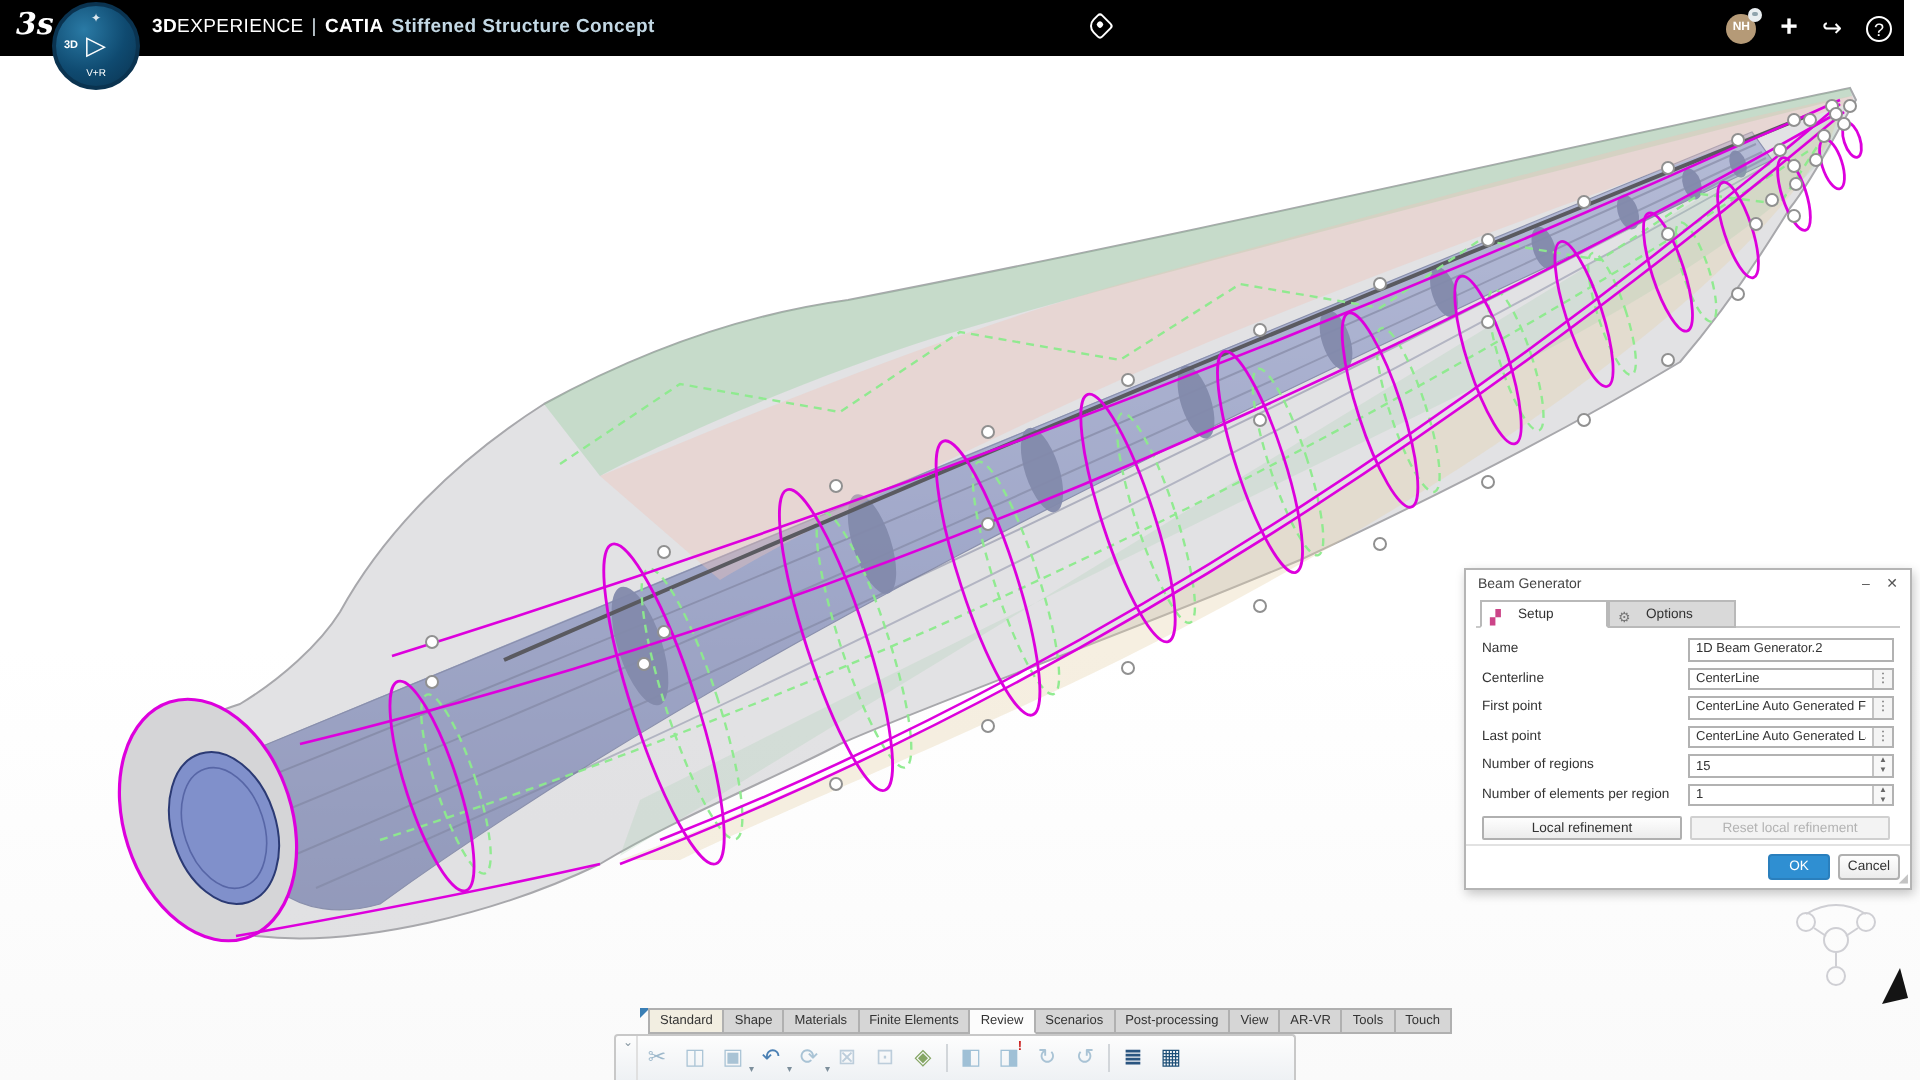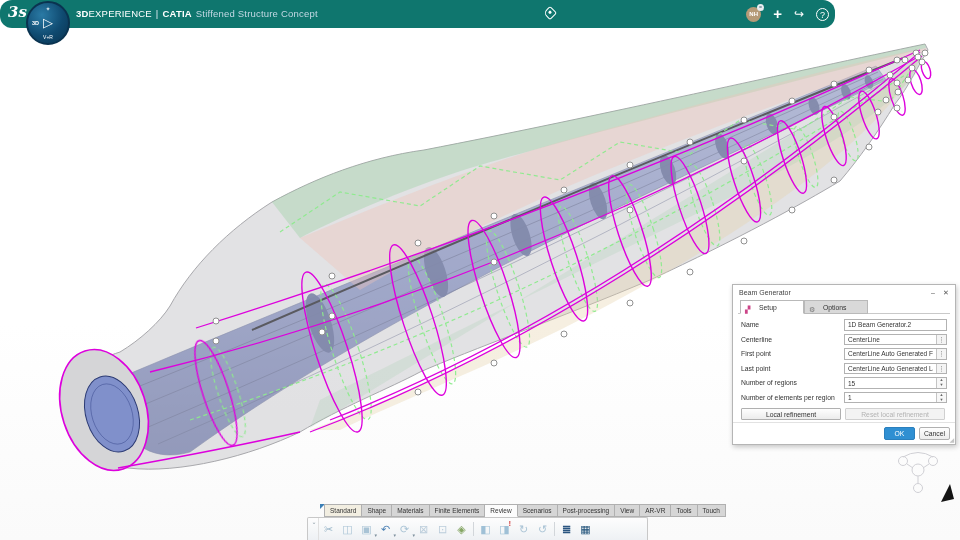--- a/index.html
+++ b/index.html
@@ -1,31 +1,31 @@
 <!DOCTYPE html>
 <html><head>
 <meta charset="utf-8">
 <style>
   * { margin:0; padding:0; box-sizing:border-box; }
   html,body { width:960px; height:540px; overflow:hidden; }
   body { position:relative; font-family:"Liberation Sans", sans-serif; background:#ffffff; }
 
   
-  .topbar { position:absolute; left:0; top:0; width:835px; height:28px; background:#0f766e; z-index:5;border-radius:12px; }
+  .topbar { position:absolute; left:0; top:0; width:952px; height:28px; background:#000000; z-index:5; }
   .logo { position:absolute; left:8px; top:3px; color:#fff; font-family:"DejaVu Serif", serif; font-style:italic; font-weight:bold; font-size:15px; }
   .compass { position:absolute; left:26px; top:1px; width:44px; height:44px; border-radius:50%;
              background:radial-gradient(circle at 35% 30%, #2a7aa5 0%, #0f4a70 55%, #0a3350 100%);
              border:2px solid #0a3350; z-index:6; color:#fff; }
   .compass .play { position:absolute; left:0; right:0; top:12px; text-align:center; font-size:13px; }
   .compass .c-w { position:absolute; left:4px; top:17px; font-size:5.5px; font-weight:bold; }
   .compass .c-s { position:absolute; left:0; right:0; bottom:3px; text-align:center; font-size:5px; }
   .compass .c-n { position:absolute; left:0; right:0; top:2px; text-align:center; font-size:6px; opacity:.85; }
   .apptitle { position:absolute; left:76px; top:8px; color:#fff; font-size:9.5px; letter-spacing:.2px; white-space:nowrap; }
   .apptitle .b { font-weight:bold; }
-  .apptitle .doc { color:#c3d8e4; margin-left:4px; }
+  .apptitle .doc { color:#c3d8e4; margin-left:4px;font-weight:bold; }
   .apptitle .div { margin:0 4px; color:#dce9f1; }
   .searchbox { position:absolute; left:362px; top:4px; width:174px; height:17px; background:#fff; border-radius:2px; }
   .searchbox input { position:absolute; left:6px; top:1px; width:145px; height:14px; border:none; outline:none; font-size:7.5px; color:#3c474c; background:transparent; font-family:"Liberation Sans",sans-serif; }
   .searchbox input::placeholder { color:#8b979d; }
   .mag { position:absolute; right:5px; top:4px; width:7px; height:7px; border:1.2px solid #33454e; border-radius:50%; }
   .mag::after { content:""; position:absolute; left:5px; top:6px; width:4px; height:1.2px; background:#33454e; transform:rotate(45deg); }
   .tagic { position:absolute; left:545px; top:8px; width:10px; height:10px; border:1.3px solid #fff; border-radius:2px 2px 2px 5px; transform:rotate(45deg); }
   .tagic::after { content:""; position:absolute; left:2px; top:2px; width:2.5px; height:2.5px; border-radius:50%; background:#fff; }
   .tb-right { position:absolute; right:6px; top:0; height:28px; display:flex; align-items:center; gap:12px; color:#fff; }
   .avatar { position:relative; width:15px; height:15px; border-radius:50%; background:#b59a77; color:#fff; font-size:6px; font-weight:bold; text-align:center; line-height:15px; }

